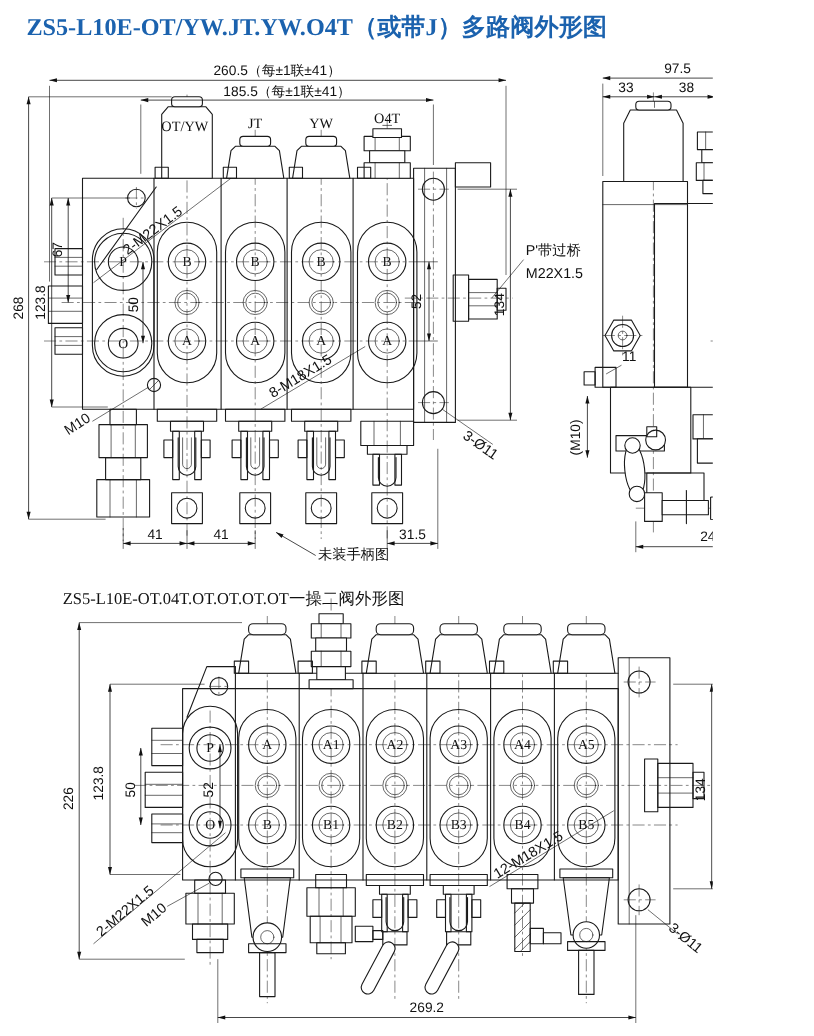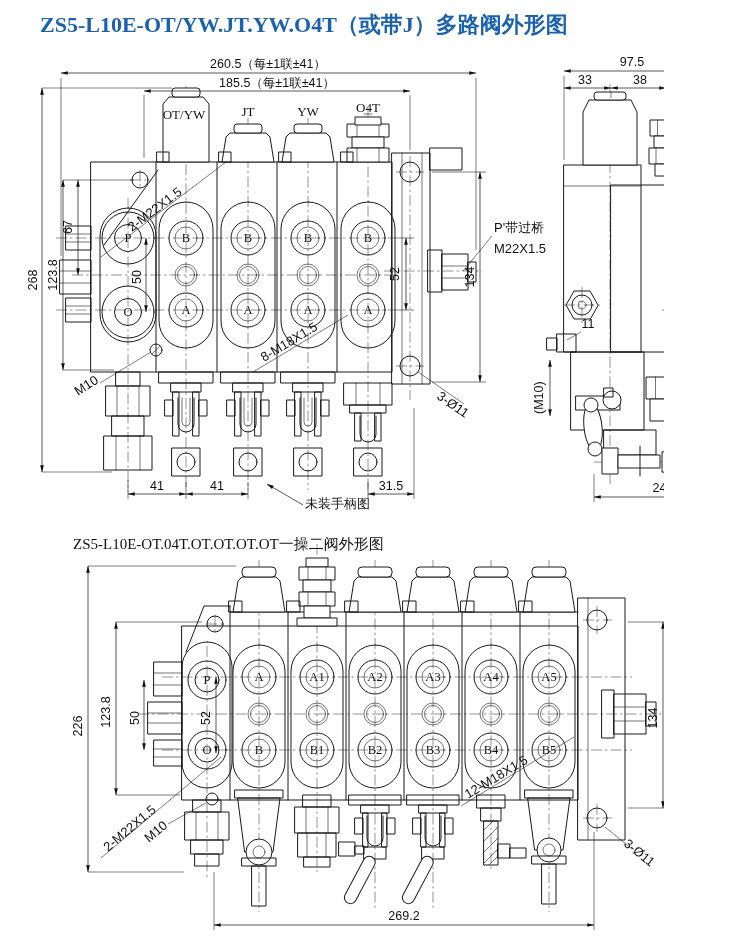--- a/index.html
+++ b/index.html
@@ -1,17 +1,17 @@
 <!DOCTYPE html>
 <html><head>
 <meta charset="utf-8">
 <style>
   html,body{margin:0;padding:0;background:#fff;}
   .page{position:relative;width:648px;height:942px;background:#ffffff;overflow:hidden;
-        font-family:"Liberation Sans",sans-serif;padding-left:16px;}
+        font-family:"Liberation Sans",sans-serif;}
   svg{display:block}
   .s   {fill:none;stroke:#1a1a1a;stroke-width:1;stroke-linejoin:round;stroke-linecap:round}
   .sw  {fill:#ffffff;stroke:#1a1a1a;stroke-width:1;stroke-linejoin:round}
   .thin{stroke-width:.6}
   .cl  {fill:none;stroke:#3a3a3a;stroke-width:.55;stroke-dasharray:11 3 2.5 3}
   .dim {fill:none;stroke:#111;stroke-width:.7}
   .ext {fill:none;stroke:#111;stroke-width:.55}
   .t1  {font-family:"Liberation Serif",serif;font-weight:bold;font-size:22px;fill:#1b62ae}
   .t2  {font-family:"Liberation Serif",serif;font-size:15px;fill:#111}
   .td  {font-family:"Liberation Sans",sans-serif;font-size:12.5px;fill:#111}

